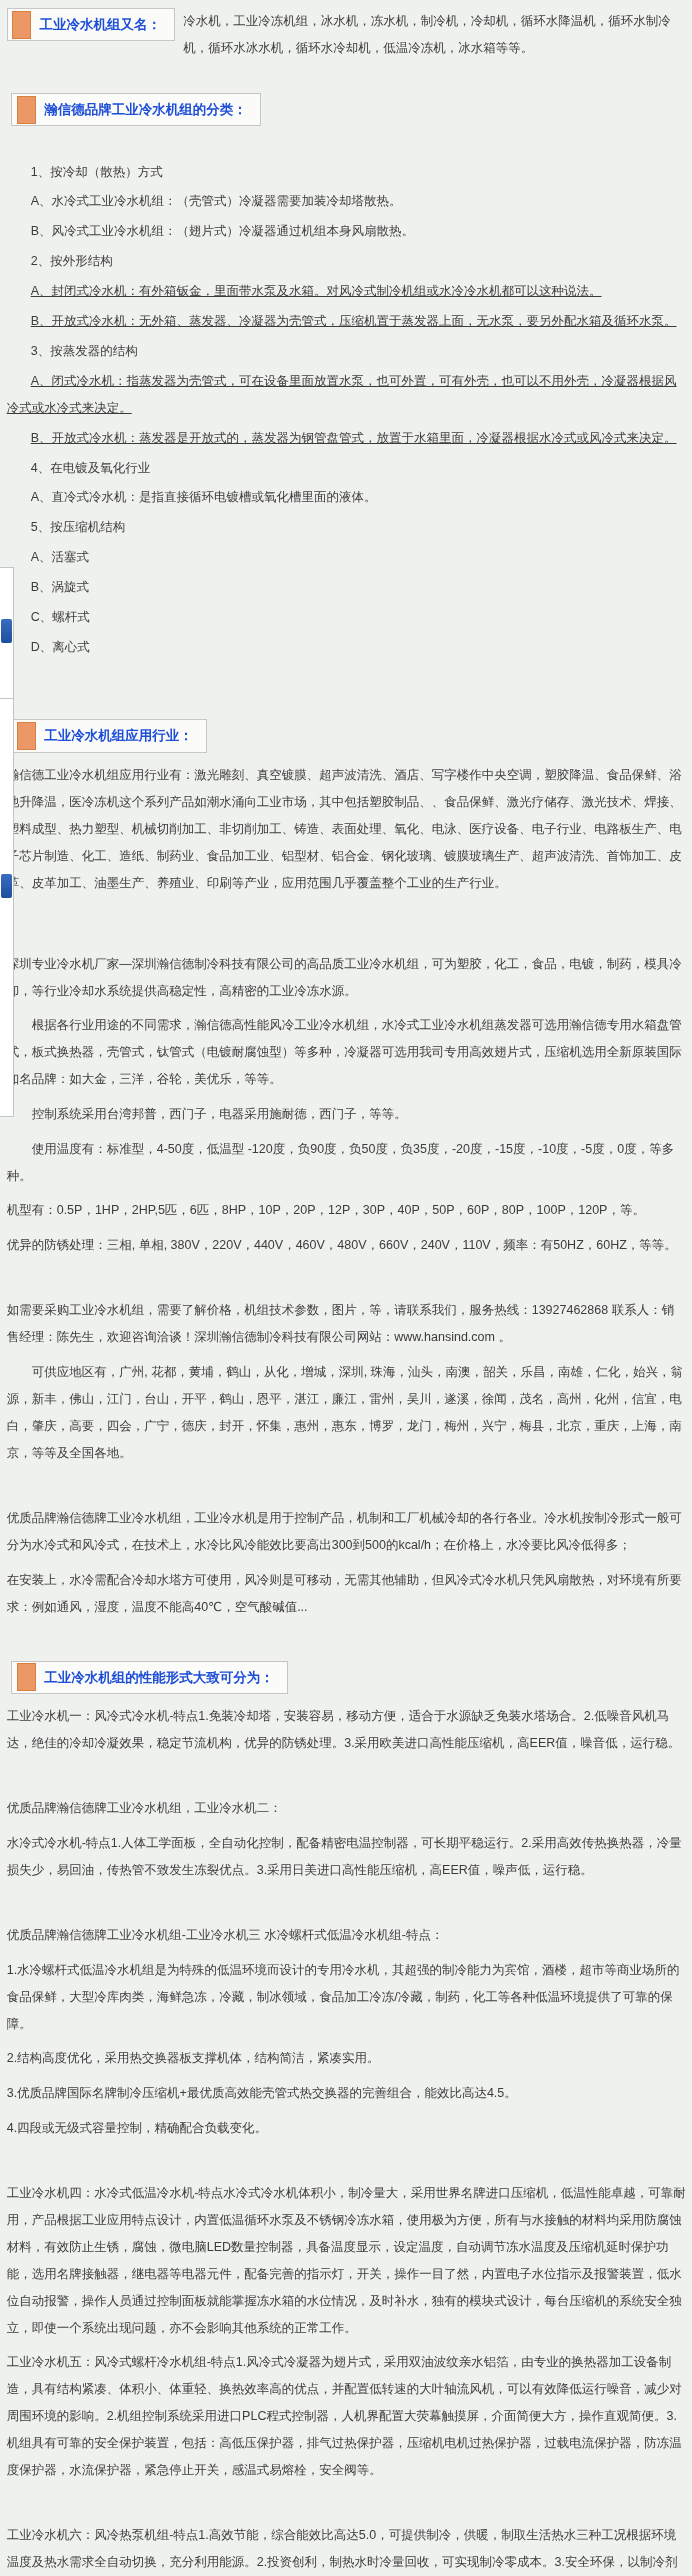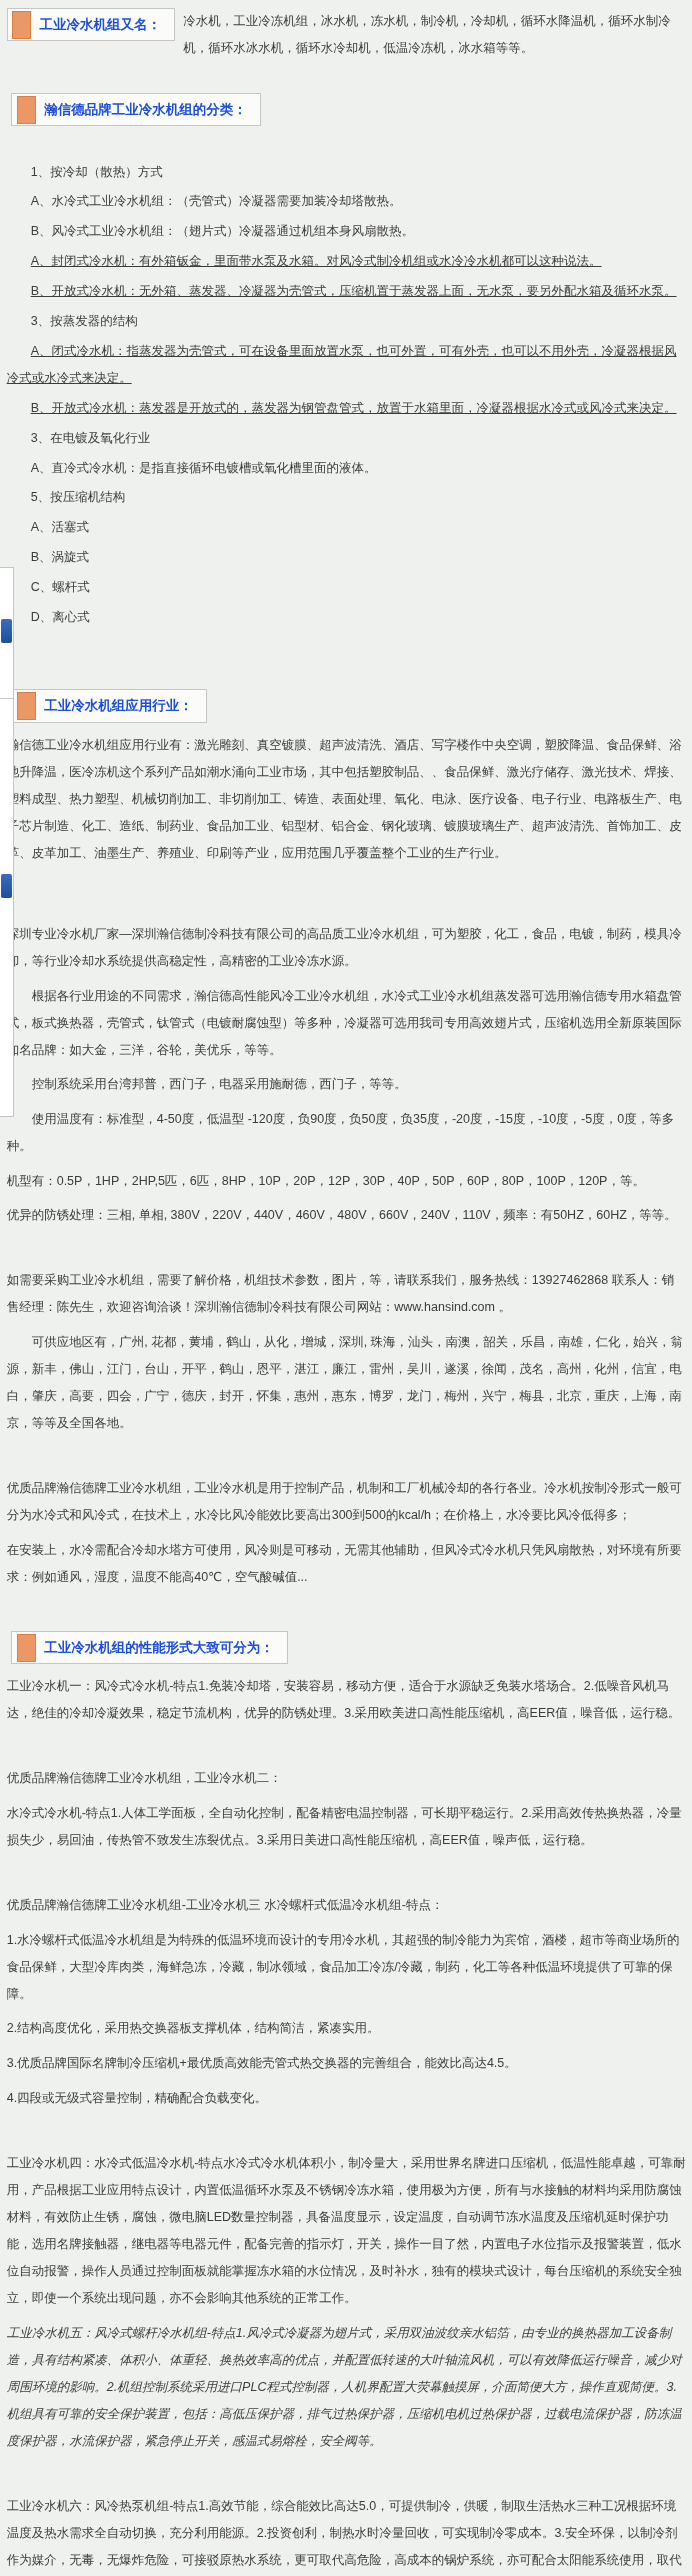--- a/index.html
+++ b/index.html
@@ -22,21 +22,21 @@
   .sec1 .sec-header{float:left;margin:0 7.7px 3.8px 0;}
   .sec1-text{display:inline;}
   .sec-block{margin-top:31px;}
   .list{margin-top:25px;}
   .list-item{margin:2.9px 0;padding-left:24px;}
   .list-item.wrap{padding-left:0;text-indent:24px;text-decoration:underline;}
   .para{margin:7.7px 0;}
   .para.indent{text-indent:2em;}
   .gap-lg{margin-top:54px;}
   .gap-md{margin-top:38px;}
-  .gap-xl{font-style:italic;}
+  .gap-xl{}
   .tight{margin-top:1.9px;}
   
   .float-widget{
     position:absolute;left:0;top:567px;width:12.5px;height:548px;
     background:#ffffff;border:1px solid #c2c6c9;border-left:none;
     z-index:5;
   }
   .float-widget .divider{position:absolute;left:0;top:130px;width:100%;height:1px;background:#c2c6c9;}
   .float-widget .blue-block{
     position:absolute;left:1px;width:10.6px;height:24px;
@@ -61,26 +61,27 @@
 
   <div class="sec-block">
     <span class="sec-header">
       <span class="marker"></span>
       <span>瀚信德品牌工业冷水机组的分类：</span>
     </span>
     <div class="list">
       <div class="list-item">1、按冷却（散热）方式</div>
       <div class="list-item">A、水冷式工业冷水机组：（壳管式）冷凝器需要加装冷却塔散热。</div>
       <div class="list-item">B、风冷式工业冷水机组：（翅片式）冷凝器通过机组本身风扇散热。</div>
+      <div class="list-item">2、按外形结构</div>
       <div class="list-item wrap">A、封闭式冷水机：有外箱钣金，里面带水泵及水箱。对风冷式制冷机组或水冷冷水机都可以这种说法。</div>
       <div class="list-item wrap">B、开放式冷水机：无外箱、蒸发器、冷凝器为壳管式，压缩机置于蒸发器上面，无水泵，要另外配水箱及循环水泵。</div>
       <div class="list-item">3、按蒸发器的结构</div>
       <div class="list-item wrap">A、闭式冷水机：指蒸发器为壳管式，可在设备里面放置水泵，也可外置，可有外壳，也可以不用外壳，冷凝器根据风冷式或水冷式来决定。</div>
       <div class="list-item wrap">B、开放式冷水机：蒸发器是开放式的，蒸发器为钢管盘管式，放置于水箱里面，冷凝器根据水冷式或风冷式来决定。</div>
-      <div class="list-item">3、在电镀及氧化行业</div>
+      <div class="list-item">4、在电镀及氧化行业</div>
       <div class="list-item">A、直冷式冷水机：是指直接循环电镀槽或氧化槽里面的液体。</div>
       <div class="list-item">5、按压缩机结构</div>
       <div class="list-item">A、活塞式</div>
       <div class="list-item">B、涡旋式</div>
       <div class="list-item">C、螺杆式</div>
       <div class="list-item">D、离心式</div>
     </div>
   </div>
 
   <div class="sec-block" style="margin-top:58px;">

